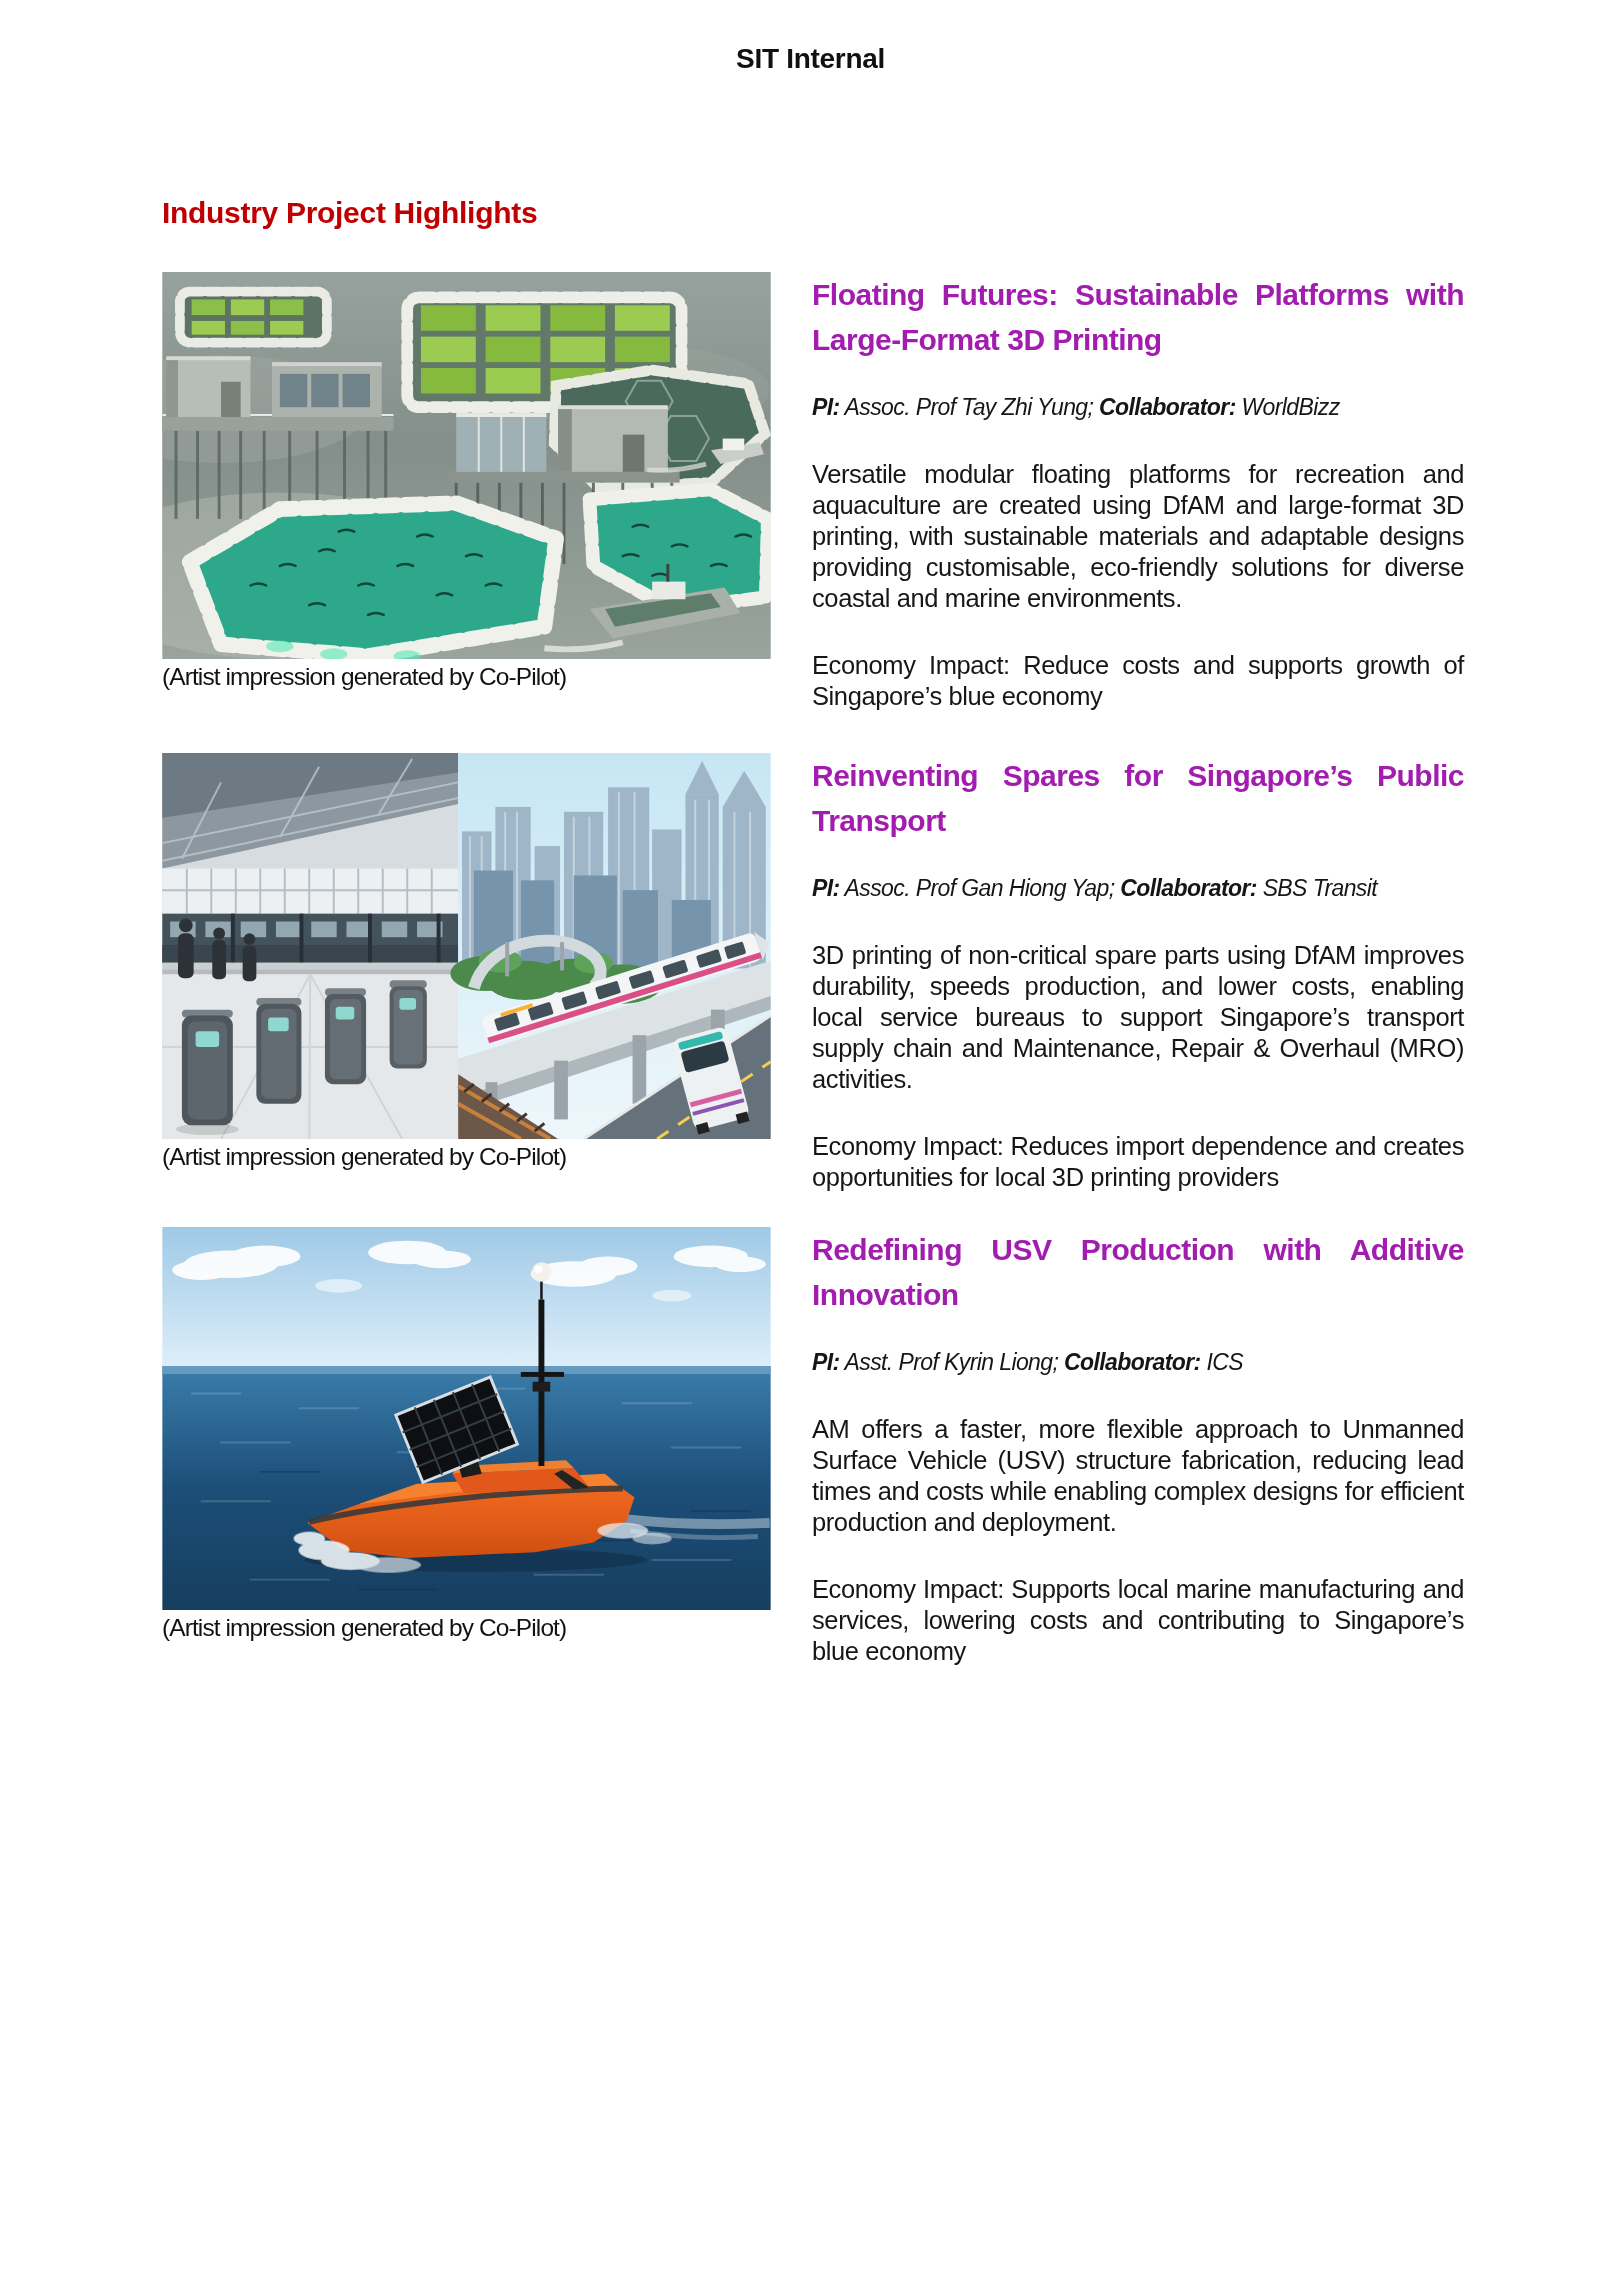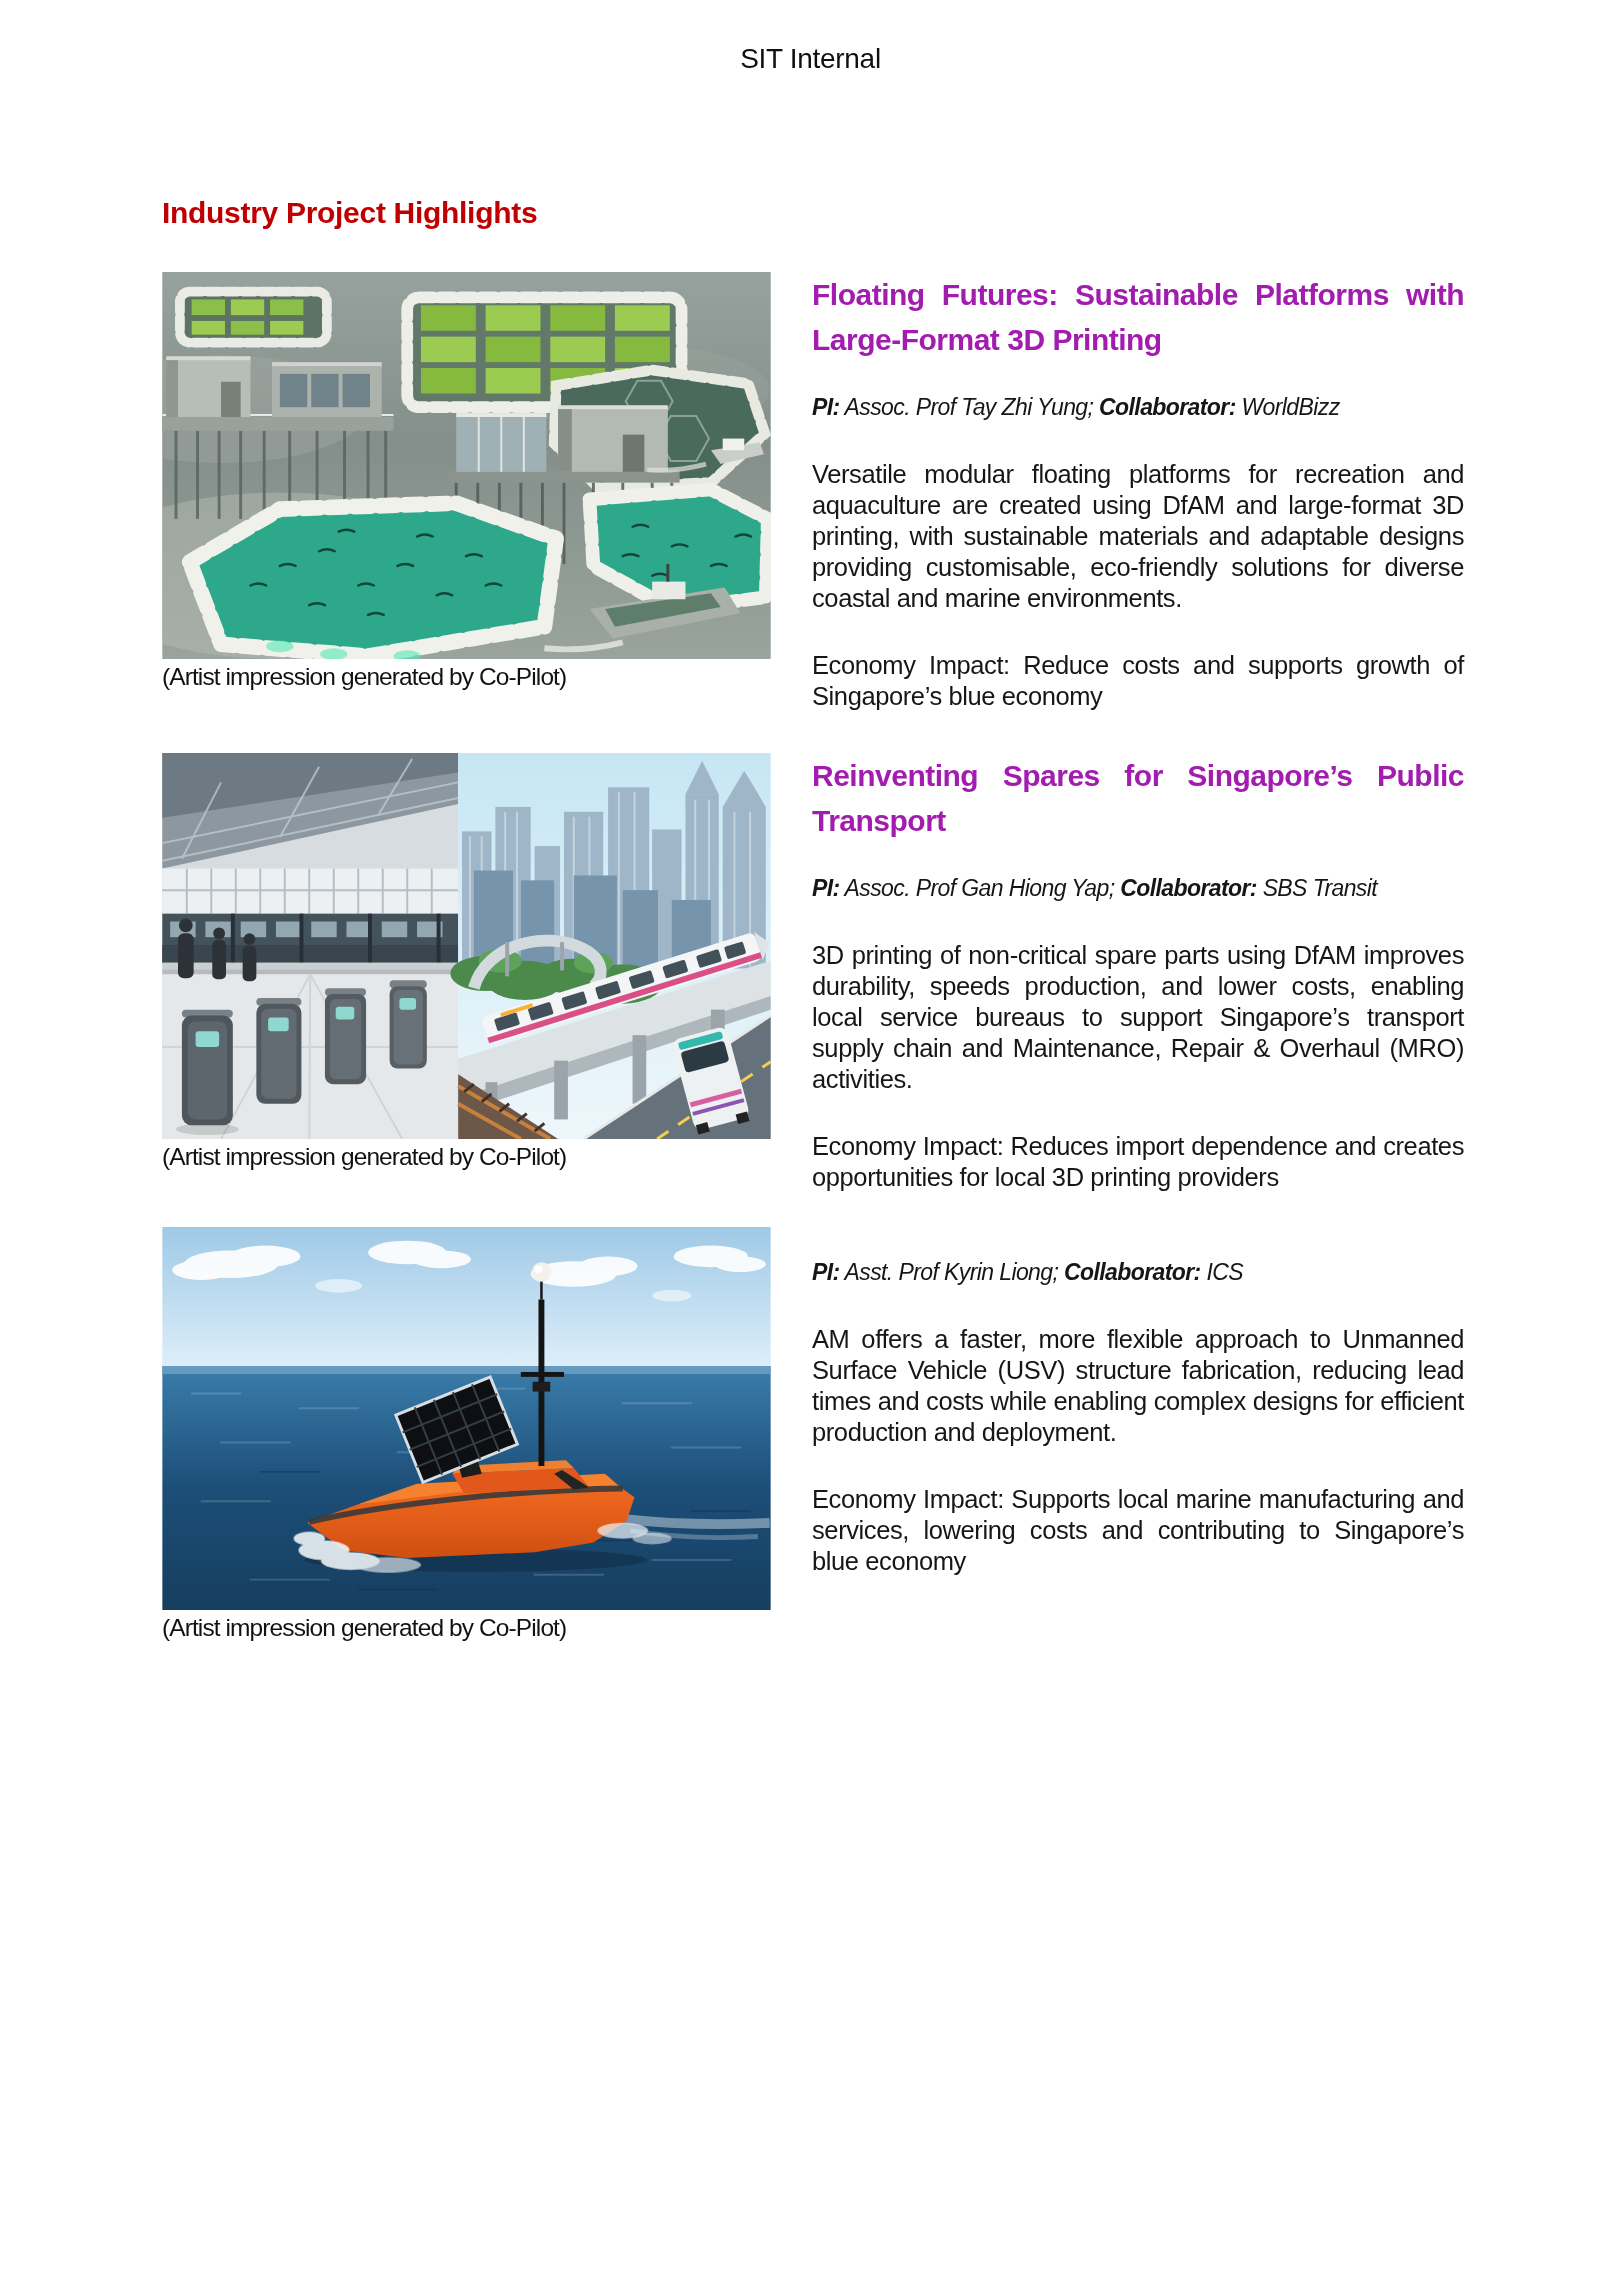--- a/index.html
+++ b/index.html
@@ -2,21 +2,21 @@
 <html><head>
 <meta charset="utf-8">
 <style>
   html,body{margin:0;padding:0;}
   body{
     width:1621px;height:2293px;background:#ffffff;position:relative;overflow:hidden;
     font-family:"Liberation Sans", sans-serif;color:#141414;
   }
   .hdr{
     position:absolute;top:43px;left:0;width:1621px;text-align:center;
-    font-size:28px;color:#101010;letter-spacing:-0.3px;
+    font-size:28px;color:#101010;letter-spacing:-0.3px;font-weight:bold;
   }
   .section-heading{
     position:absolute;top:196px;left:162px;
     font-size:30px;font-weight:bold;color:#C00000;letter-spacing:-0.3px;
   }
   .row{position:absolute;left:162px;width:1304px;}
   .row1{top:272px;} .row2{top:753px;} .row3{top:1227px;}
   .fig{position:absolute;left:0;top:0;width:717px;}
   .fig svg{display:block;}
   .caption{
@@ -511,18 +511,19 @@
           <ellipse cx="192" cy="341" rx="30" ry="9"></ellipse>
           <ellipse cx="150" cy="318" rx="16" ry="7"></ellipse>
           <ellipse cx="230" cy="345" rx="34" ry="8" opacity="0.7"></ellipse>
           <ellipse cx="470" cy="310" rx="26" ry="8" opacity="0.8"></ellipse>
           <ellipse cx="500" cy="318" rx="20" ry="6" opacity="0.6"></ellipse>
       </g>
     </svg>
     <div class="caption">(Artist impression generated by Co-Pilot)</div>
   </div>
   <div class="textcol">
+    <h2 class="proj-title">Redefining USV Production with Additive Innovation</h2>
     <p class="pi"><span class="lbl">PI:</span><span> Asst. Prof Kyrin Liong; </span><span class="lbl">Collaborator:</span><span> ICS</span></p>
     <p class="desc">AM offers a faster, more flexible approach to Unmanned Surface Vehicle (USV) structure fabrication, reducing lead times and costs while enabling complex designs for efficient production and deployment.</p>
     <p class="econ"><span class="lbl">Economy Impact</span><span>: Supports local marine manufacturing and services, lowering costs and contributing to Singapore’s blue economy</span></p>
   </div>
 </div>
 
 
 </body></html>

